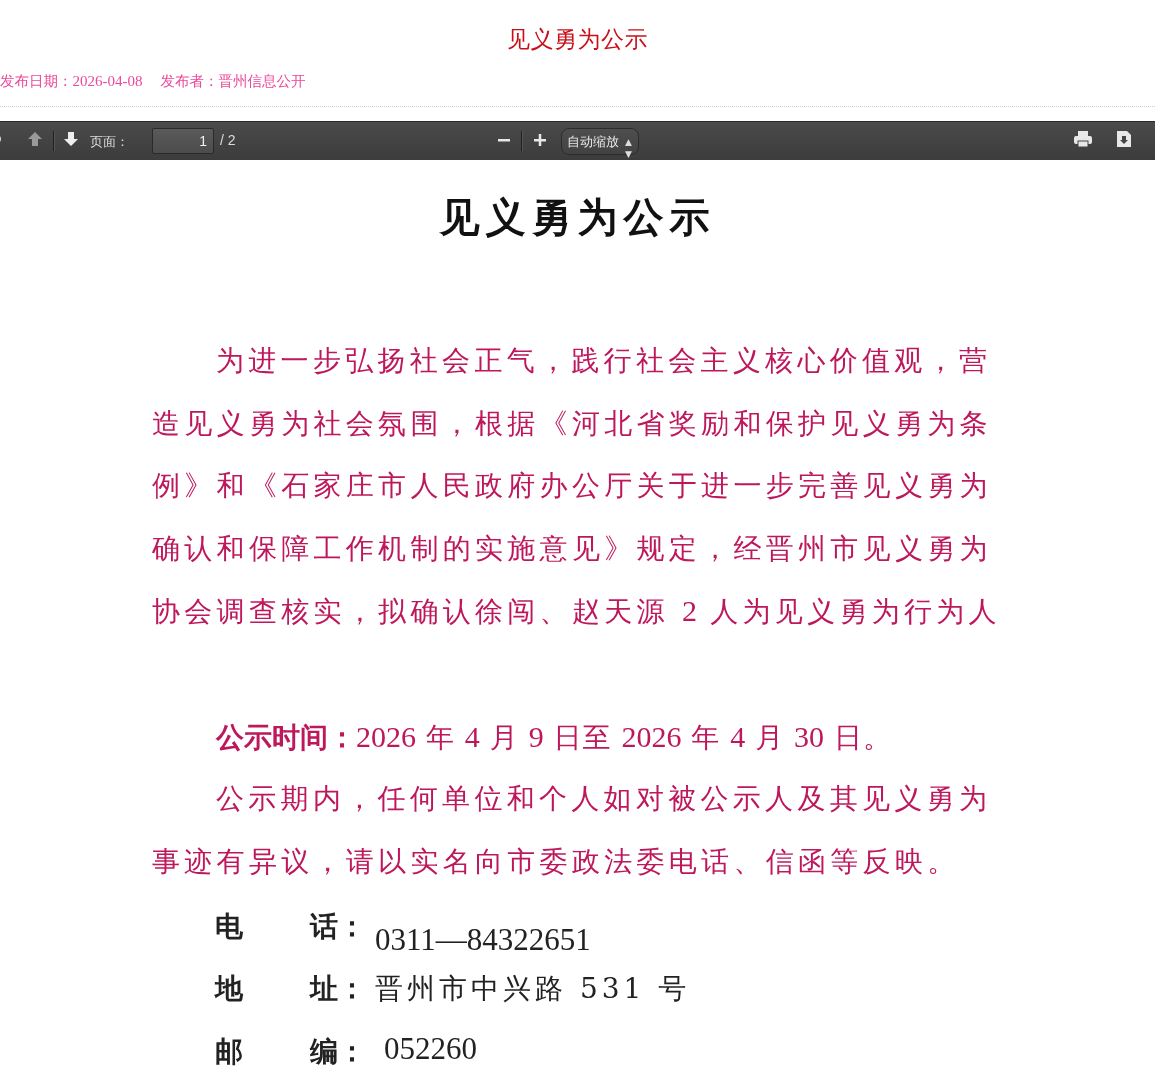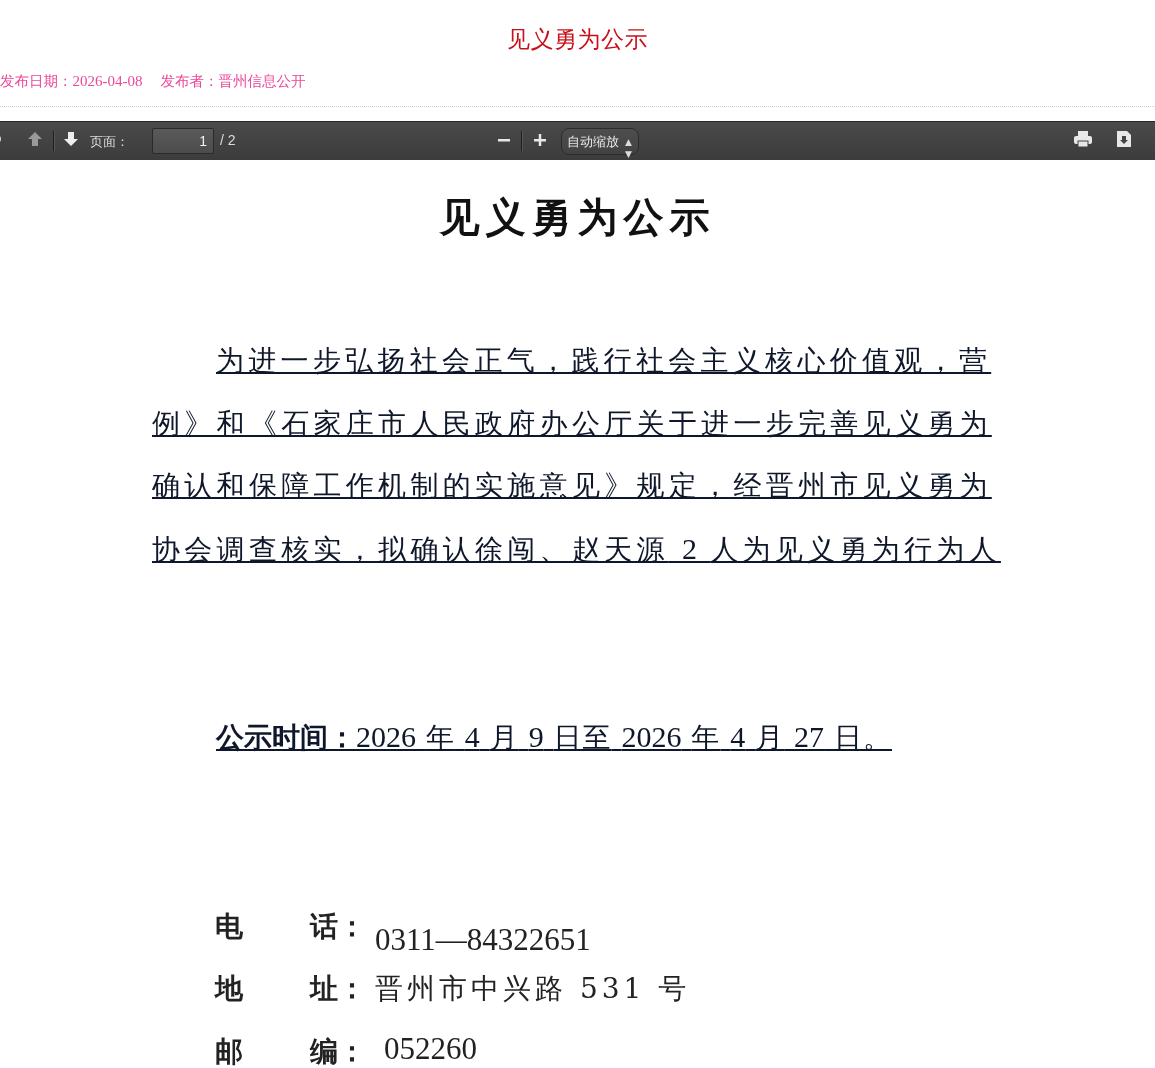--- a/index.html
+++ b/index.html
@@ -47,22 +47,22 @@
     .zoom-select .caret { position: absolute; right: 6px; top: 0; font-size: 9px; line-height: 12px; padding-top: 7px; color: #ddd; }
 
     .pdf-page { position: absolute; left: 0; top: 160px; width: 1155px; height: 908px; background: #ffffff; }
     .pdf-title {
       position: absolute; left: 0; top: 30px; width: 1155px; text-align: center;
       font-size: 40px; font-weight: bold; color: #111; letter-spacing: 6px;
       font-family: "DejaVu Sans", sans-serif;
     }
     .para {
       position: absolute; left: 152px; width: 830px;
-      font-family: "DejaVu Serif", serif; font-size: 28px; color: #0f172a;
-      letter-spacing: 4.3px; line-height: 62.5px; text-decoration: underline;
+      font-family: "DejaVu Serif", serif; font-size: 28px; color: #be185d;
+      letter-spacing: 4.3px; line-height: 62.5px;
     }
     .para .indent { display: inline-block; width: 64px; }
     .line { display: block; white-space: nowrap; }
     .bold { font-weight: bold; font-family: "DejaVu Sans", sans-serif; letter-spacing: 0; }
     .num { font-family: "Liberation Serif", serif; font-size: 30px; letter-spacing: 0; }
     .contact-row { position: absolute; left: 215px; font-family: "DejaVu Serif", serif; font-size: 28px; color: #222; white-space: nowrap; }
     .contact-key1 { position: absolute; left: 0; font-weight: bold; font-family: "DejaVu Sans", sans-serif; }
     .contact-key2 { position: absolute; left: 95px; font-weight: bold; font-family: "DejaVu Sans", sans-serif; }
     .contact-val { position: absolute; left: 160px; letter-spacing: 4px; }
   </style>
@@ -142,29 +142,34 @@
         </svg>
     </span>
   </div>
 </div>
 
 <div class="pdf-page">
   <div class="pdf-title">见义勇为公示</div>
 
   <div class="para" style="top:170px;">
     <span class="line"><span class="indent"></span><span>为进一步弘扬社会正气，践行社会主义核心价值观，营</span></span>
+    <span class="line">造见义勇为社会氛围，根据《河北省奖励和保护见义勇为条</span>
     <span class="line">例》和《石家庄市人民政府办公厅关于进一步完善见义勇为</span>
     <span class="line">确认和保障工作机制的实施意见》规定，经晋州市见义勇为</span>
     <span class="line"><span>协会调查核实，拟确认徐闯、赵天源</span> <span class="num">2</span> <span>人为见义勇为行为人</span></span>
   </div>
 
   <div class="para" style="top:546px; letter-spacing:1px;">
-    <span class="line"><span class="indent"></span><span class="bold">公示时间：</span><span class="num">2026</span> <span>年</span> <span class="num">4</span> <span>月</span> <span class="num">9</span> <span>日至</span> <span class="num">2026</span> <span>年</span> <span class="num">4</span> <span>月</span> <span class="num">27</span> <span>日。</span></span>
+    <span class="line"><span class="indent"></span><span class="bold">公示时间：</span><span class="num">2026</span> <span>年</span> <span class="num">4</span> <span>月</span> <span class="num">9</span> <span>日至</span> <span class="num">2026</span> <span>年</span> <span class="num">4</span> <span>月</span> <span class="num">30</span> <span>日。</span></span>
   </div>
 
+  <div class="para" style="top:608px;">
+    <span class="line"><span class="indent"></span><span>公示期内，任何单位和个人如对被公示人及其见义勇为</span></span>
+    <span class="line">事迹有异议，请以实名向市委政法委电话、信函等反映。</span>
+  </div>
 
   <div class="contact-row" style="top:748px;">
     <span class="contact-key1">电</span>
     <span class="contact-key2">话：</span>
     <span class="contact-val num" style="font-size:31px;letter-spacing:0;top:-2px;margin-top:16px;">0311—84322651</span>
   </div>
   <div class="contact-row" style="top:810px;">
     <span class="contact-key1">地</span>
     <span class="contact-key2">址：</span>
     <span class="contact-val">晋州市中兴路 531 号</span>

